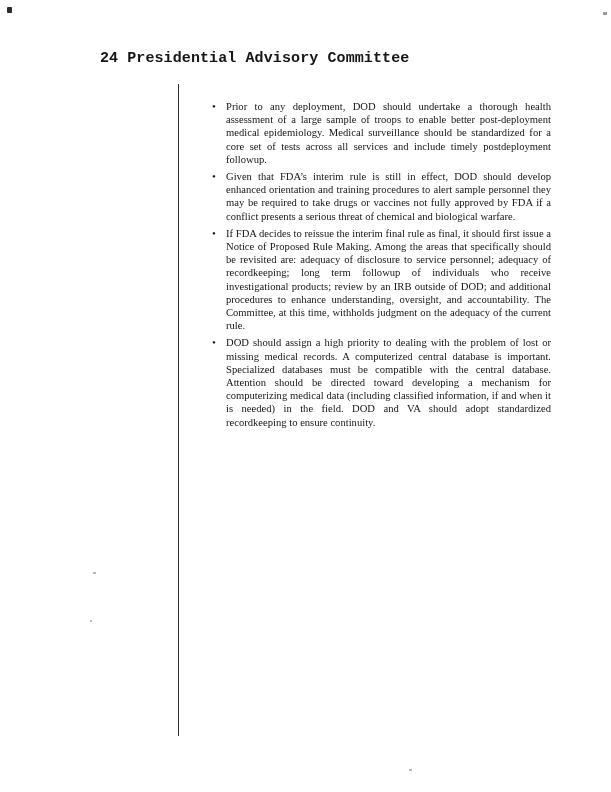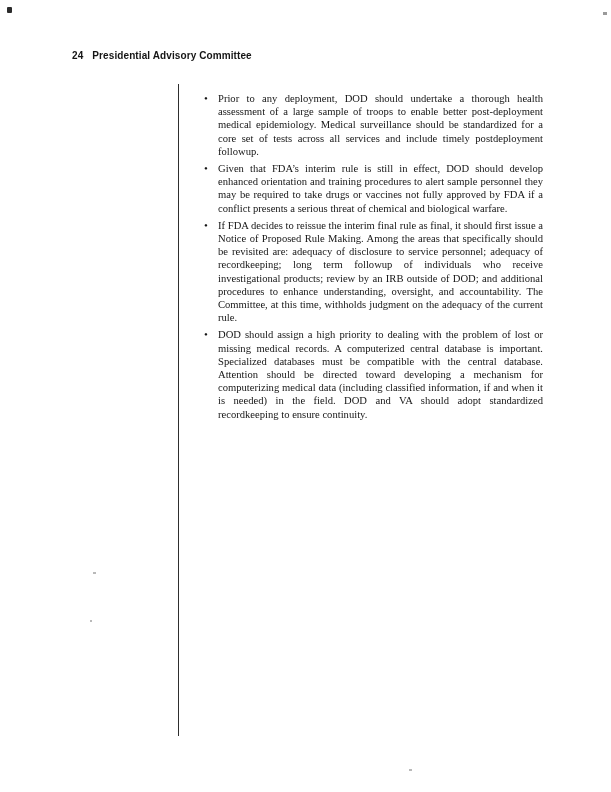--- a/index.html
+++ b/index.html
@@ -28,45 +28,45 @@
   .edge-speck {
     position: absolute;
     right: 4px;
     top: 12px;
     width: 4px;
     height: 3px;
     background: #9a9a9a;
   }
   .running-head {
     position: absolute;
-    left: 72px;
+    left: 100px;
     top: 50px;
-    font-family: Liberation Sans, sans-serif;
+    font-family: Liberation Mono, monospace;
     font-weight: bold;
-    font-size: 10px;
+    font-size: 15px;
     letter-spacing: 0.1px;
     white-space: nowrap;
   }
   .running-head .page-num {
     margin-right: 9px;
   }
   .margin-rule {
     position: absolute;
     left: 178px;
     top: 84px;
     width: 1px;
     height: 652px;
     background: #2e2e2e;
   }
   .bullet-list {
     position: absolute;
     left: 203px;
     top: 92px;
     width: 340px;
-    margin: 0;
+    margin: 8px;
     padding: 0;
     list-style: none;
   }
   .bullet-list li {
     position: relative;
     padding-left: 15px;
     margin: 0 0 4px 0;
     font-size: 10.6px;
     line-height: 13.2px;
     text-align: justify;

